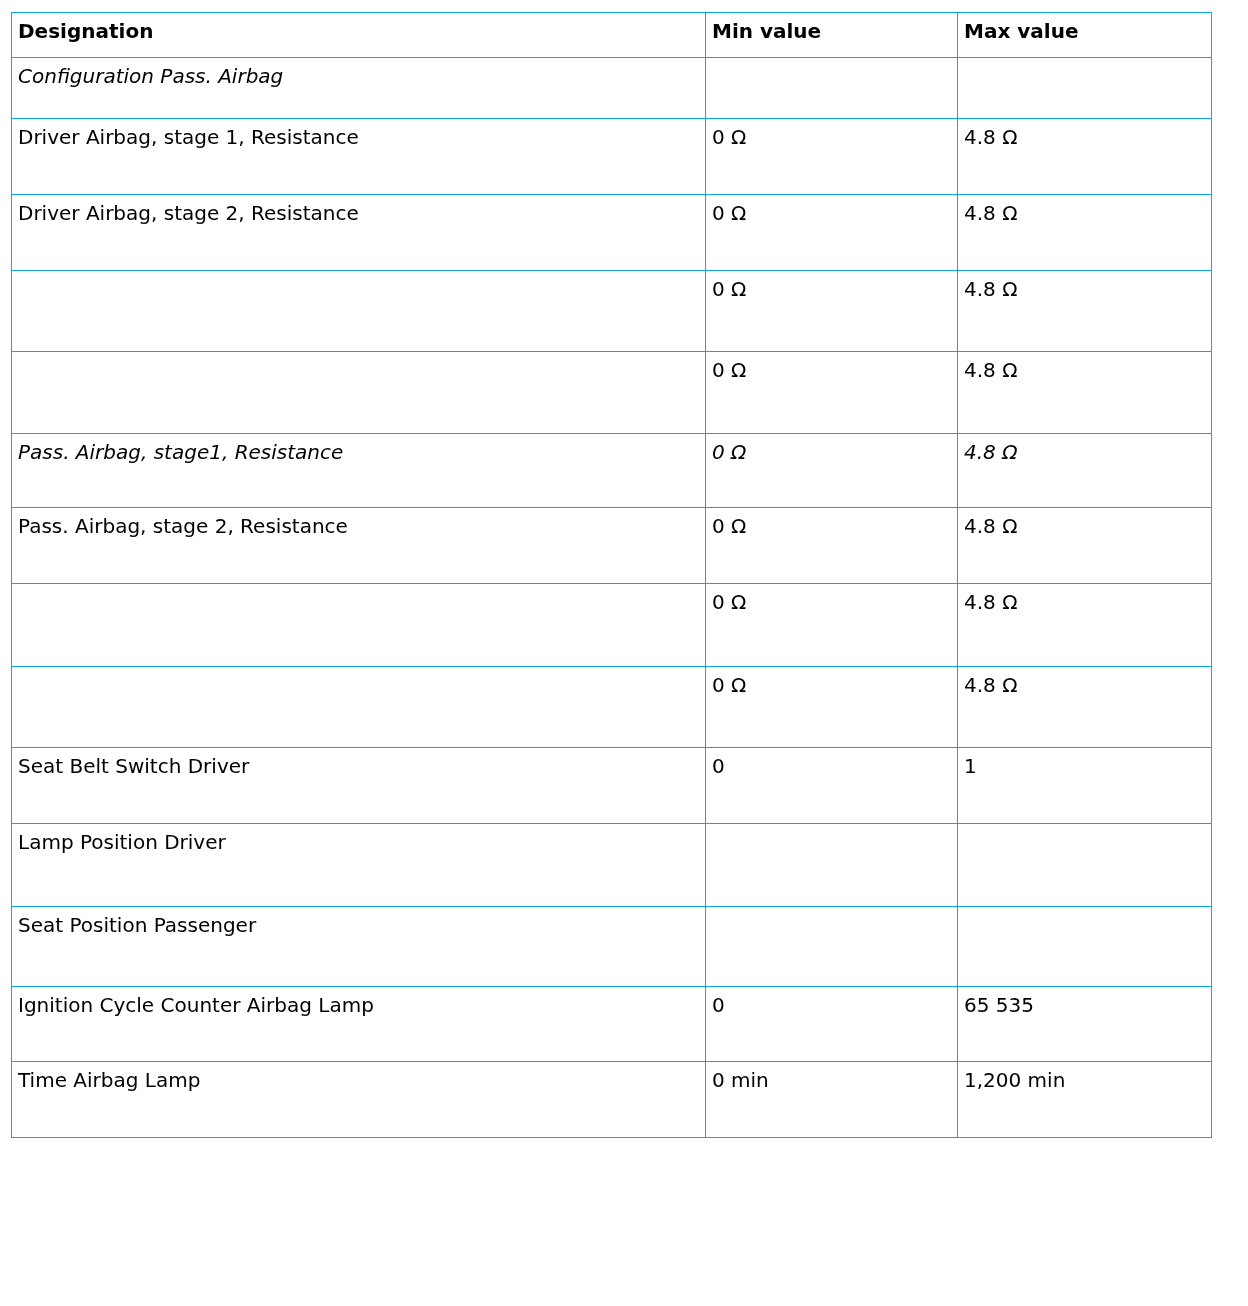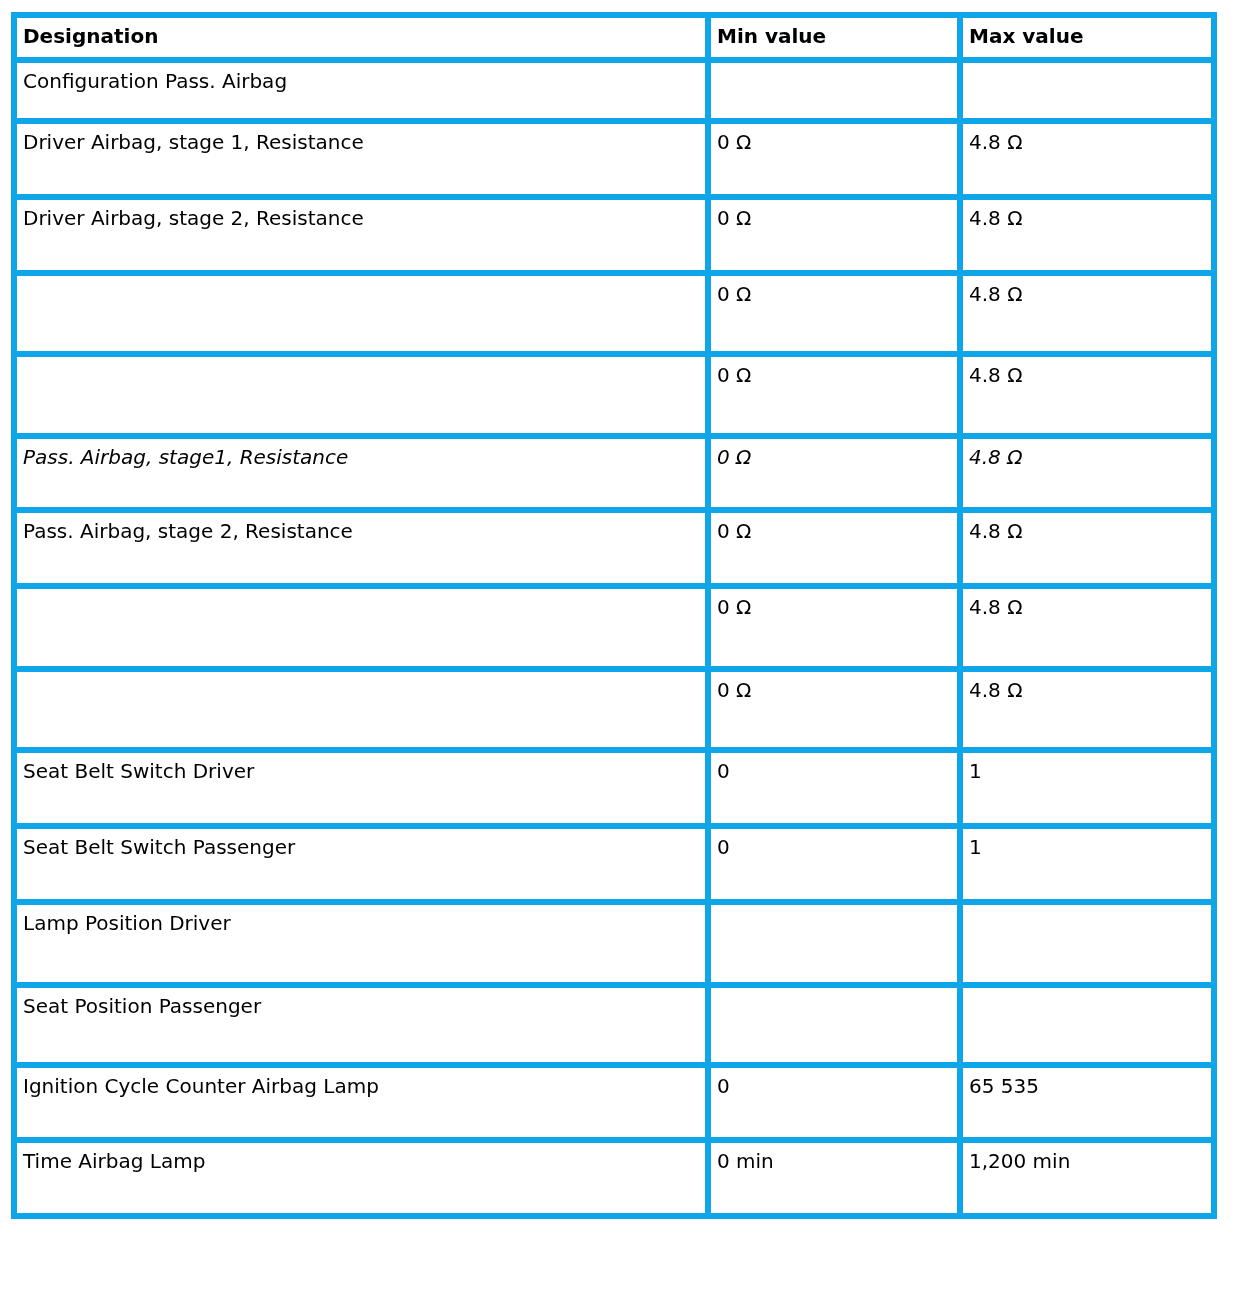--- a/index.html
+++ b/index.html
@@ -24,21 +24,21 @@
     position: absolute;
     left: 11px;
     top: 12px;
     width: 1200px;
     border-collapse: collapse;
     table-layout: fixed;
     background: #ffffff;
   }
   table.spec-table th,
   table.spec-table td {
-    border: 6px solid #0ea5e9;
+    border: 1px solid #0ea5e9;
     vertical-align: top;
     text-align: left;
     font-size: 20px;
     line-height: 24px;
     padding: 6px 8px 4px 6px;
     white-space: nowrap;
     overflow: hidden;
   }
   table.spec-table th {
     font-weight: bold;
@@ -61,21 +61,21 @@
       <col style="width:254px">
     </colgroup>
     <thead>
       <tr class="header-row">
         <th>Designation</th>
         <th>Min value</th>
         <th>Max value</th>
       </tr>
     </thead>
     <tbody>
-        <tr style="height: 61px;">
+        <tr style="height: 61px; font-style: italic;">
           <td class="col-designation">Configuration Pass. Airbag</td>
           <td class="col-value"></td>
           <td class="col-value"></td>
         </tr>
         <tr style="height: 76px;">
           <td class="col-designation">Driver Airbag, stage 1, Resistance</td>
           <td class="col-value">0 Ω</td>
           <td class="col-value">4.8 Ω</td>
         </tr>
         <tr style="height: 76px;">
@@ -111,25 +111,20 @@
         <tr style="height: 81px;">
           <td class="col-designation"></td>
           <td class="col-value">0 Ω</td>
           <td class="col-value">4.8 Ω</td>
         </tr>
         <tr style="height: 76px;">
           <td class="col-designation">Seat Belt Switch Driver</td>
           <td class="col-value">0</td>
           <td class="col-value">1</td>
         </tr>
-        <tr style="height: 76px;">
-          <td class="col-designation">Seat Belt Switch Passenger</td>
-          <td class="col-value">0</td>
-          <td class="col-value">1</td>
-        </tr>
         <tr style="height: 83px;">
           <td class="col-designation">Lamp Position Driver</td>
           <td class="col-value"></td>
           <td class="col-value"></td>
         </tr>
         <tr style="height: 80px;">
           <td class="col-designation">Seat Position Passenger</td>
           <td class="col-value"></td>
           <td class="col-value"></td>
         </tr>

